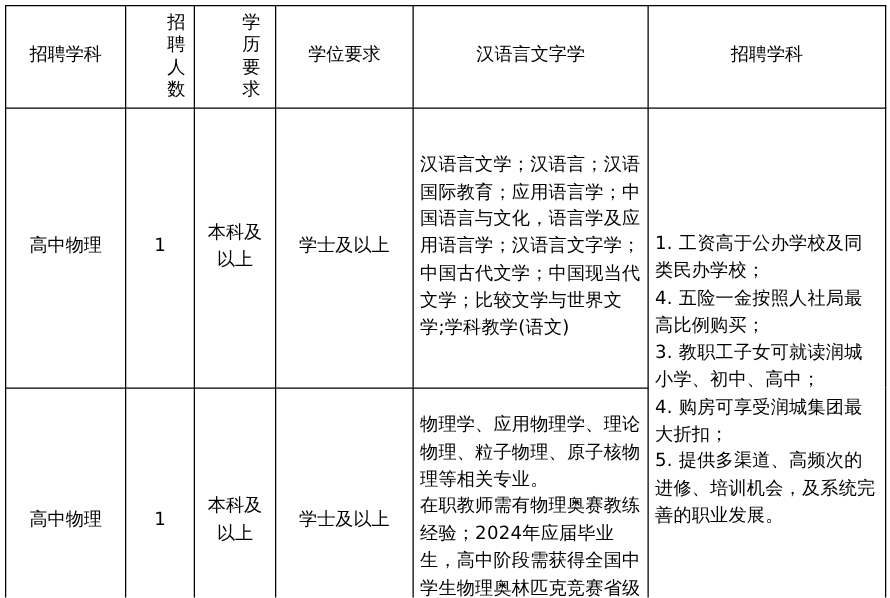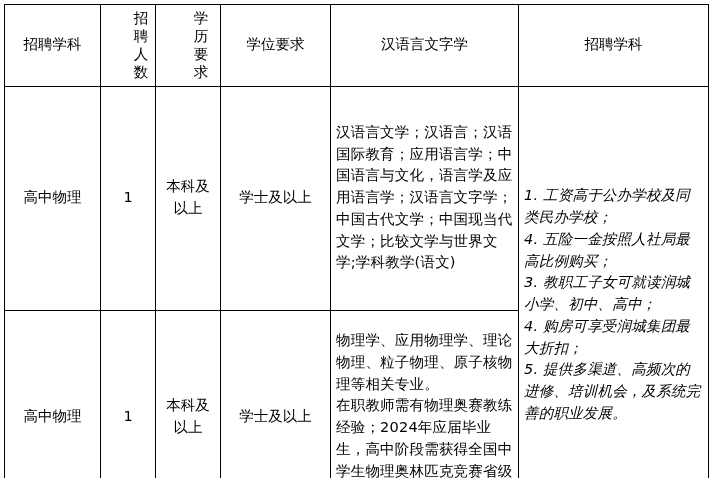--- a/index.html
+++ b/index.html
@@ -66,21 +66,20 @@
     text-align: left;
     font-size: 14.5px;
     line-height: 1.72;
     letter-spacing: 0.2px;
   }
   td.subject {
     font-size: 15px;
   }
   .benefit-line {
     white-space: normal;
-    font-style: italic;
   }
   .row1 .major { height: 215px; }
   .row2 .major { height: 205px; }
 </style>
 </head>
 <body>
 
 <div class="sheet">
   <table class="recruit">
     <colgroup>

